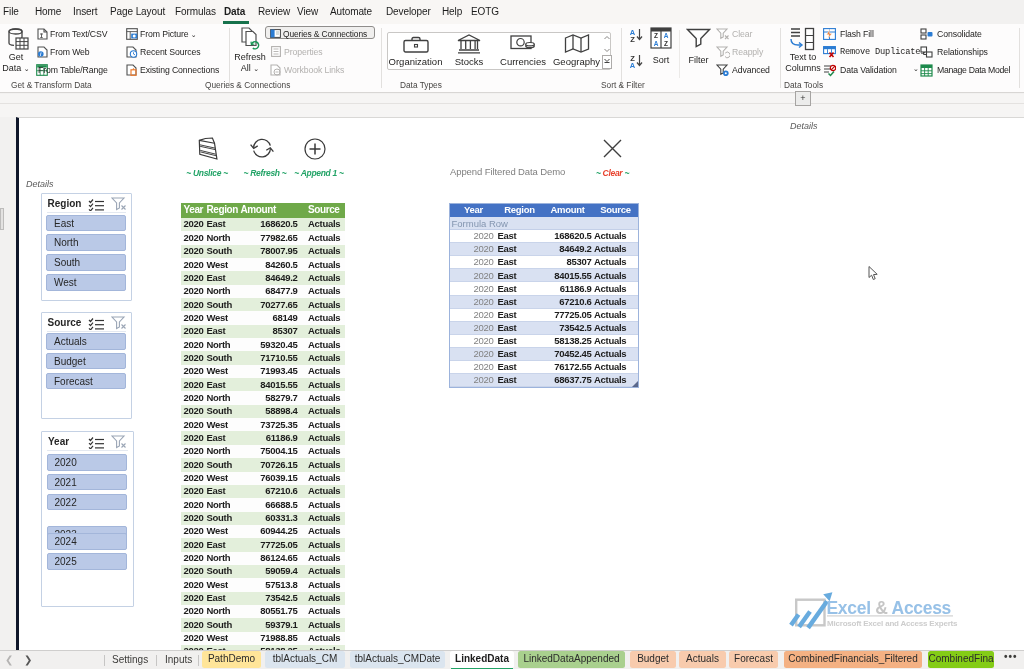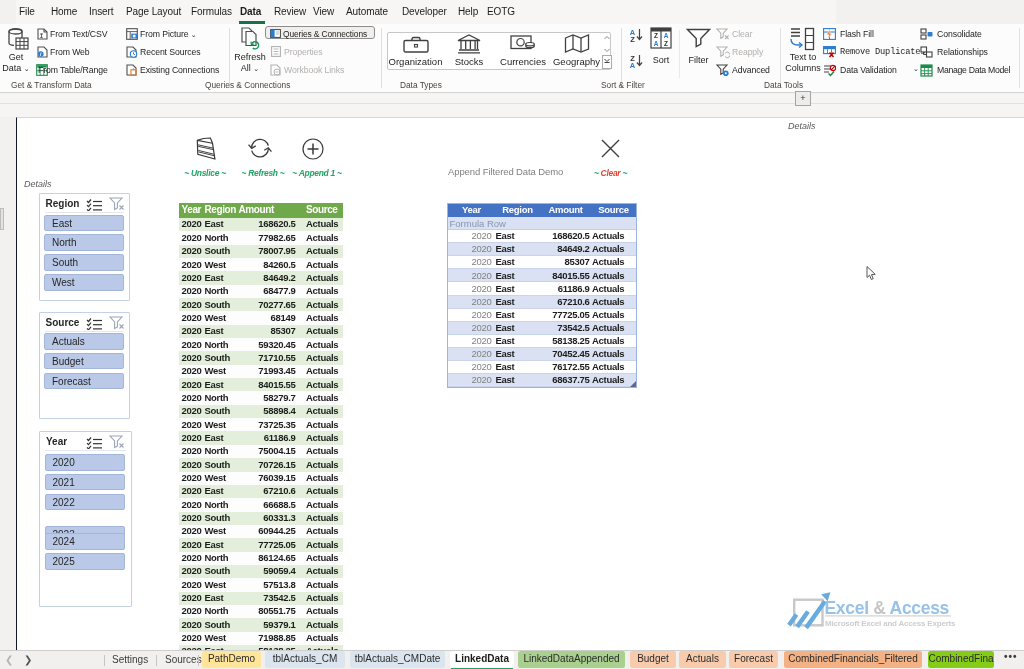--- a/index.html
+++ b/index.html
@@ -1,38 +1,38 @@
 <!DOCTYPE html>
 <html><head><meta charset="utf-8">
 <style>
 *{margin:0;padding:0;box-sizing:border-box;}
 html,body{width:1024px;height:669px;overflow:hidden;}
 body{font-family:"Liberation Sans",sans-serif;background:#f2f1f0;position:relative;}
 .abs{position:absolute;}
 
-#menubar{position:absolute;left:16px;top:0;width:820px;height:24px;background:#f8f6f4;}
+#menubar{position:absolute;left:0;top:0;width:820px;height:24px;background:#f8f6f4;}
 #menubar span{position:absolute;top:5.5px;font-size:10px;color:#1c1c1c;letter-spacing:-0.1px;}
 #dataul{position:absolute;left:223px;top:21px;width:26px;height:3px;background:#17724c;}
 
 #ribbon{position:absolute;left:0;top:24px;width:1024px;height:69px;background:#fdfcfc;border-bottom:1px solid #d8d6d4;}
 .gsep{position:absolute;top:4px;width:1px;height:60px;background:#e2e0de;}
 .glabel{position:absolute;top:56px;font-size:8.3px;color:#484644;width:200px;}
 .rtxt{position:absolute;font-size:8.7px;letter-spacing:-0.1px;color:#252423;white-space:nowrap;}
 .rtxtg{position:absolute;font-size:8.7px;letter-spacing:-0.1px;color:#b3b1af;white-space:nowrap;}
 .bigtxt{position:absolute;font-size:9px;color:#252423;text-align:center;line-height:10.5px;white-space:nowrap;}
 .qcbox{position:absolute;left:265px;top:1.5px;width:110px;height:13.5px;border:1px solid #8f8d8b;border-radius:3px;background:#f0efee;}
 .gallery{position:absolute;left:387px;top:7.5px;width:224px;height:38.5px;border:1px solid #c9c7c5;border-radius:2px;background:#fff;}
 .glab{position:absolute;top:32px;font-size:9.5px;color:#252423;width:80px;text-align:center;}
 
 #strip{position:absolute;left:0;top:94px;width:1024px;height:23px;background:#f6f5f4;}
 #strip .line{position:absolute;left:0;top:9px;width:1024px;height:1px;background:#e4e2e0;}
 #plusbox{position:absolute;left:795px;top:-3px;width:16px;height:15px;background:#ececeb;border:1px solid #a6a4a2;font-size:9px;color:#333;text-align:center;line-height:13px;}
 
 #sheet{position:absolute;left:0;top:117px;width:1024px;height:533px;background:#f2f1f0;}
-#canvas{position:absolute;left:16px;top:0px;width:1008px;height:533px;background:#fff;border-left:1px solid #0f172a;border-top:1px solid #d9d8d6;overflow:hidden;}
+#canvas{position:absolute;left:16px;top:0px;width:1008px;height:533px;background:#fff;border-left:3px solid #0f172a;border-top:1px solid #d9d8d6;overflow:hidden;}
 .details{position:absolute;font-size:9px;font-style:italic;color:#5a5a5a;}
 .greenlab{position:absolute;font-size:8.5px;letter-spacing:-0.3px;font-style:italic;font-weight:bold;color:#21a366;white-space:nowrap;text-align:center;}
 
 .slicer{position:absolute;background:#fff;border:1px solid #c4d1e4;border-radius:1px;}
 .sltitle{position:absolute;left:6px;top:4px;font-size:10px;font-weight:bold;color:#262626;}
 .slsep{position:absolute;left:5px;top:18px;right:5px;height:1px;background:#e3e8f0;}
 .slitem{position:absolute;left:4.5px;width:80px;height:16.5px;background:#bac9e7;border:1px solid #a3b6da;border-radius:2px;font-size:10px;color:#262626;line-height:15px;padding-left:7px;}
 
 #gtable{position:absolute;left:161.5px;top:85.3px;width:164px;}
 #ghead{height:14.7px;background:#6fa949;color:#fff;font-weight:bold;font-size:10px;letter-spacing:-0.4px;position:relative;}
@@ -294,21 +294,21 @@
       <rect x="6.5" y="6" width="5.5" height="5" fill="#fff" stroke="#404040" stroke-width="1.1"></rect>
       <path d="M3.5,6 V8.5 H6.5" fill="none" stroke="#404040" stroke-width="1"></path>
     </svg>
   <div class="rtxt" style="left:937px;top:22.5px">Relationships</div>
   <svg class="abs" style="left:920px;top:40px" width="13" height="13" viewBox="0 0 13 13">
       <rect x="1" y="1" width="11" height="11" fill="#fff" stroke="#1e8a4c" stroke-width="1.2"></rect>
       <rect x="1" y="1" width="11" height="3" fill="#1e8a4c"></rect>
       <path d="M1,6.8 H12 M1,9.6 H12 M4.6,4 V12 M8.2,4 V12" stroke="#1e8a4c" stroke-width="0.9"></path>
     </svg>
   <div class="rtxt" style="left:937px;top:40.5px;letter-spacing:-0.3px;">Manage Data Model</div>
-  <div class="glabel" style="left:764px;">Data Tools</div>
+  <div class="glabel" style="left:784px;">Data Tools</div>
 </div>
 
 <div id="strip">
   <div class="line"></div>
   <div id="plusbox">+</div>
 </div>
 
 <div id="sheet">
  <div style="position:absolute;left:0;top:91px;width:4px;height:22px;background:#e3e2e1;border:1px solid #bdbcbb;"></div>
  <div id="canvas">
@@ -719,21 +719,21 @@
  </div>
 </div>
 
 <div id="tabbar">
   <span class="ptab" style="left:5px;color:#b5b4b3;">❮</span>
   <span class="ptab" style="left:24px;color:#555;">❯</span>
   <span class="ptab" style="left:66px;margin-top:46px;">Cover</span>
   <div class="tsep" style="left:104px"></div>
   <span class="ptab" style="left:112px;">Settings</span>
   <div class="tsep" style="left:156px"></div>
-  <span class="ptab" style="left:165px;">Sources</span>
+  <span class="ptab" style="left:165px;">Inputs</span>
   <div class="tsep" style="left:198px"></div>
   <div class="chip" style="left:202px;width:59px;background:#ffe599;">PathDemo</div>
   <div class="chip" style="left:265px;width:80px;background:#dbe5ef;">tblActuals_CM</div>
   <div class="chip" style="left:350px;width:95px;background:#dbe5ef;">tblActuals_CMDate</div>
   <div class="chip" style="left:450px;width:64px;background:#fff;font-weight:bold;color:#1d1d1d;">LinkedData</div>
   <div style="position:absolute;left:451px;top:16.5px;width:62px;height:2.5px;background:#21a366;"></div>
   <div class="chip" style="left:518px;width:107px;background:#a9d08e;">LinkedDataAppended</div>
   <div class="chip" style="left:630px;width:46px;background:#f8cbad;">Budget</div>
   <div class="chip" style="left:679px;width:47px;background:#f8cbad;">Actuals</div>
   <div class="chip" style="left:729px;width:49px;background:#f8cbad;">Forecast</div>

